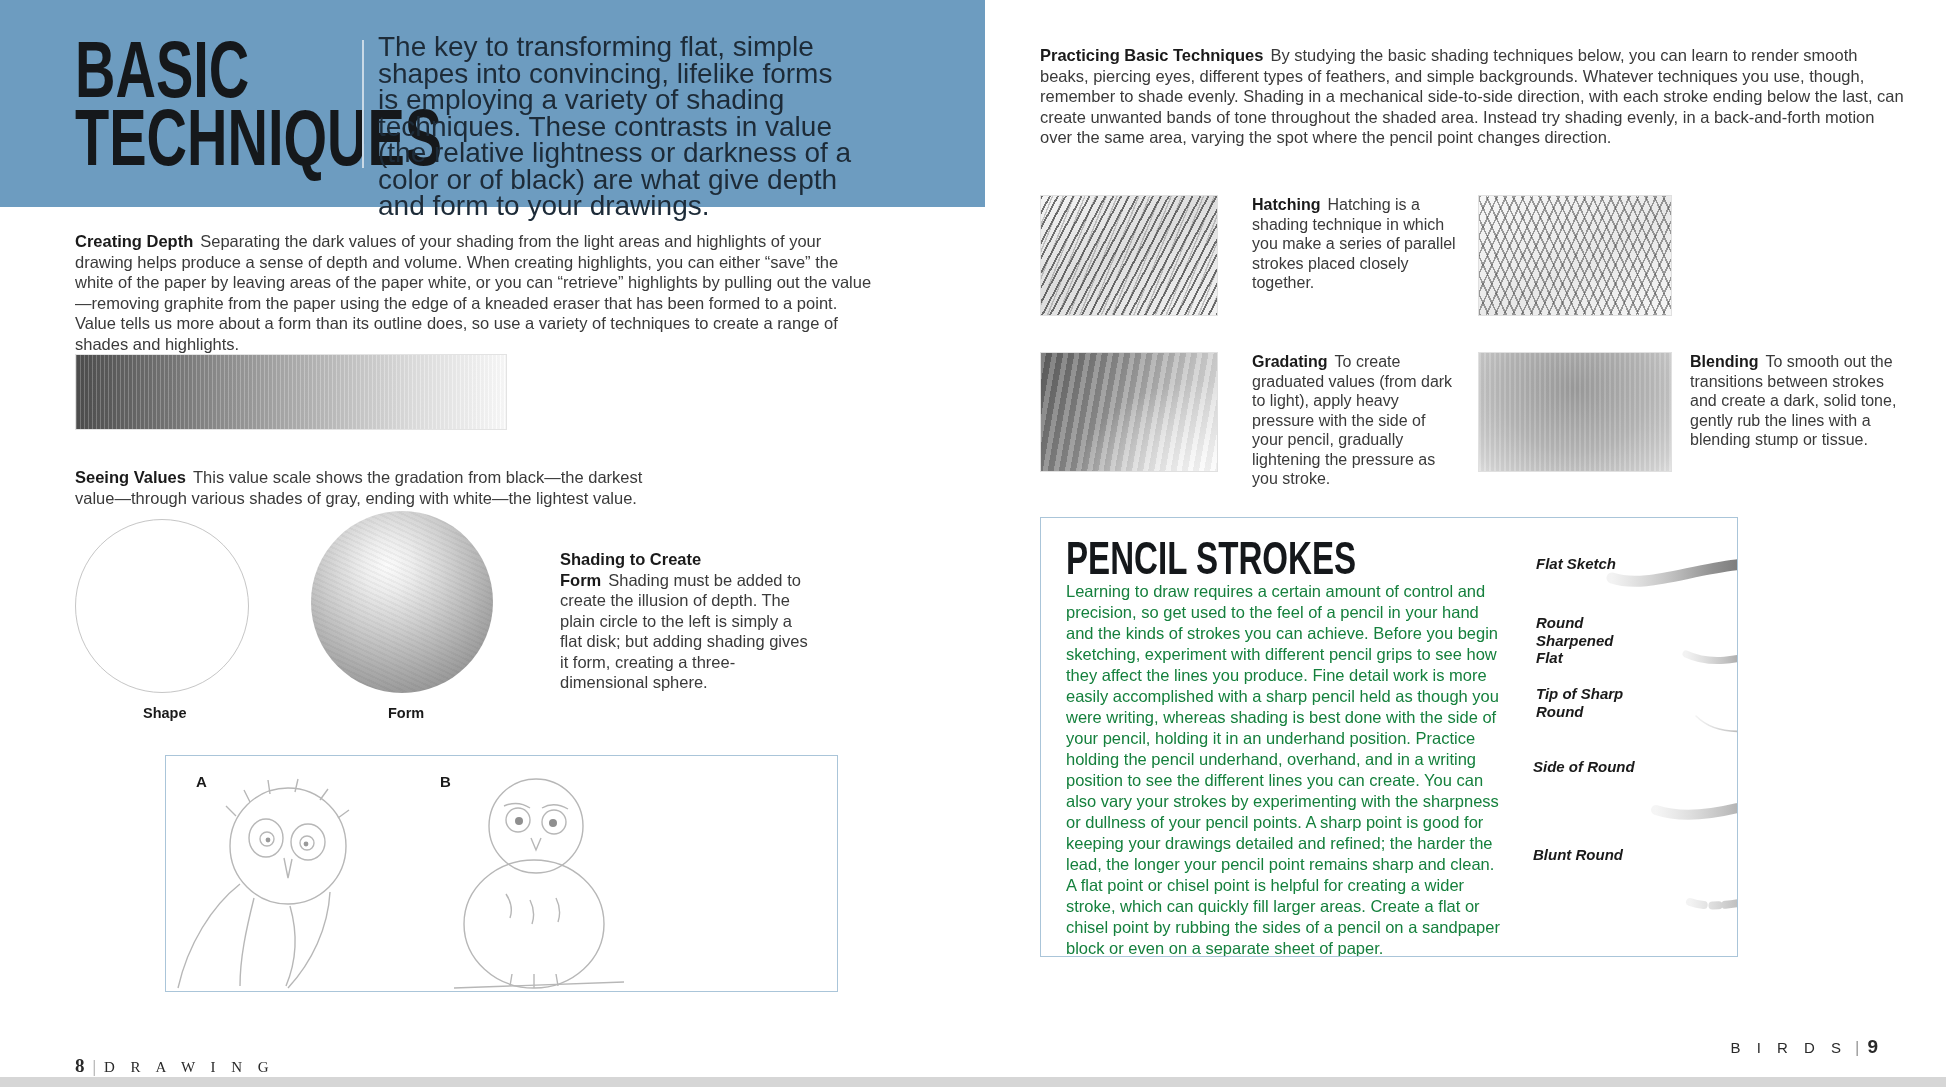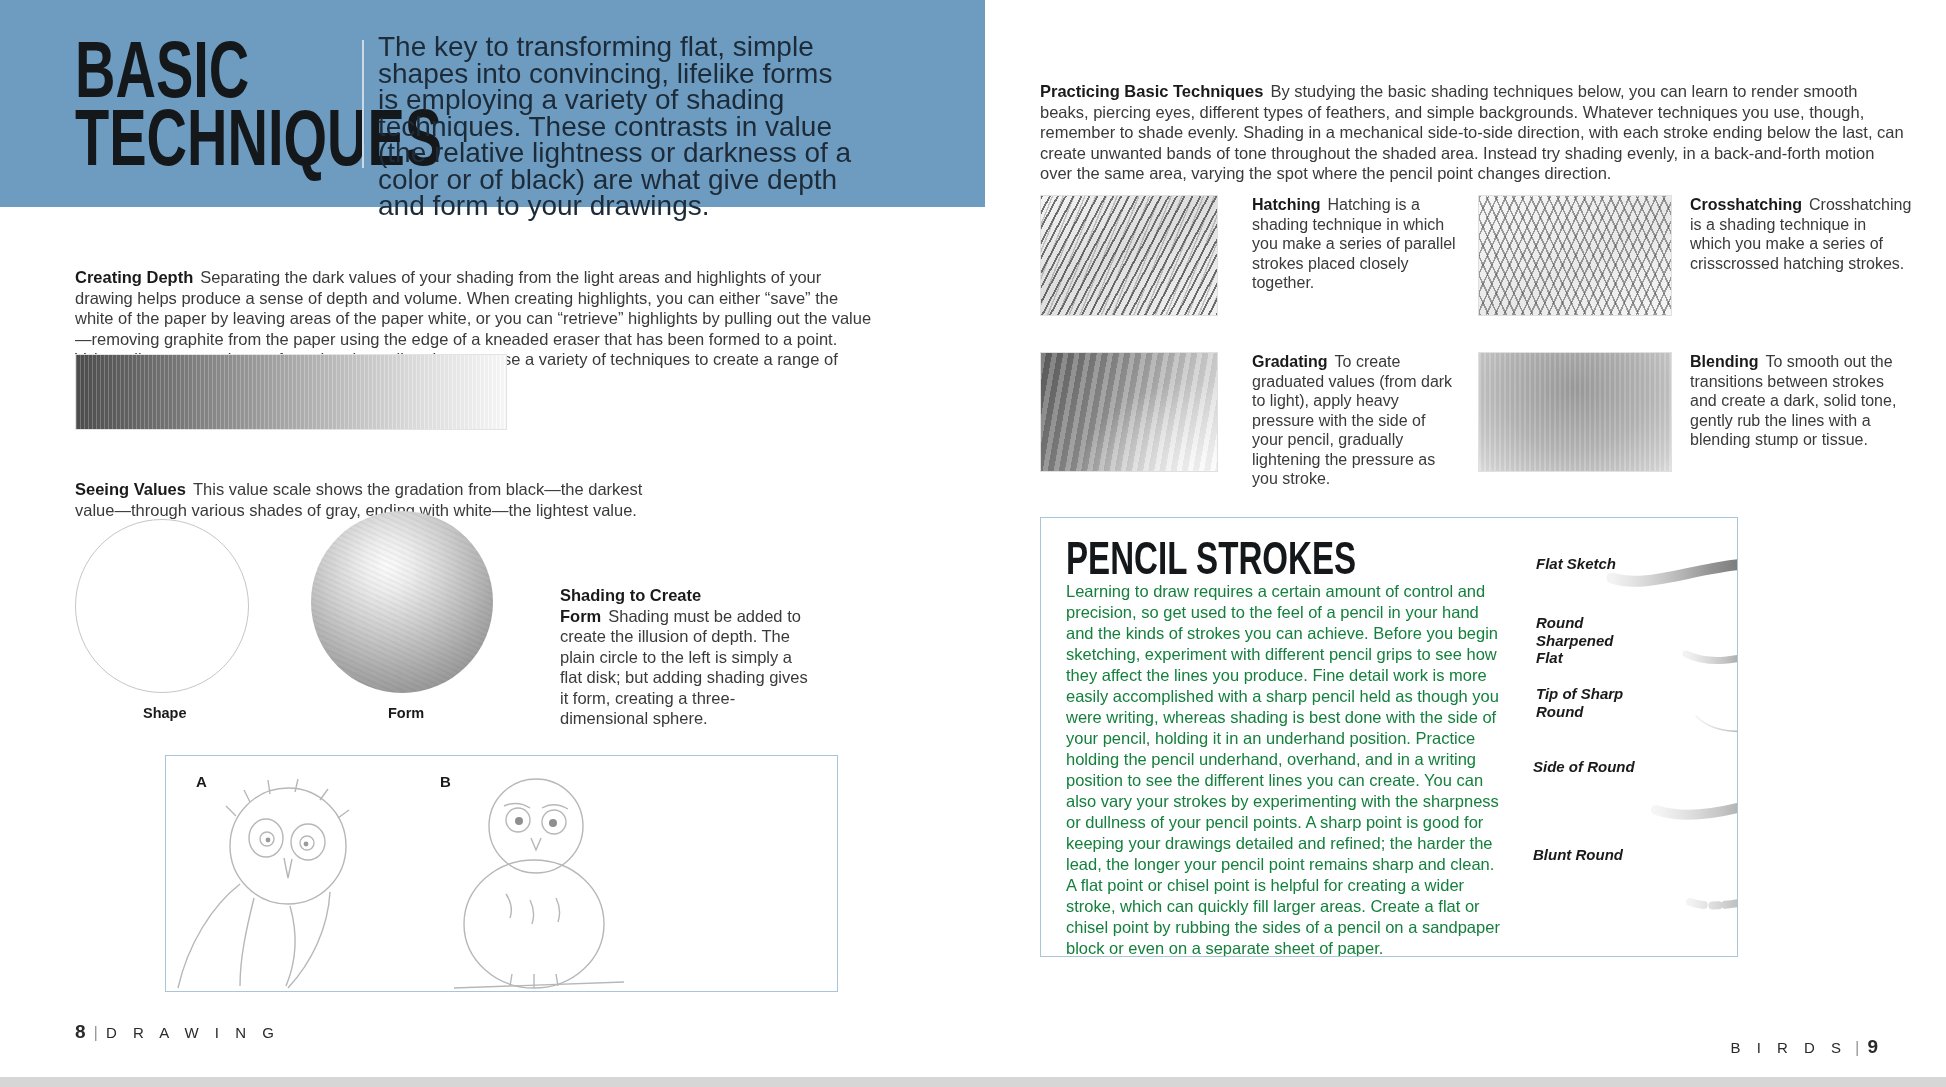--- a/index.html
+++ b/index.html
@@ -15,33 +15,33 @@
   .display-title {
     font-weight:bold; color:#15181b; line-height:68px; font-size:80px;
     transform:scaleX(0.70); transform-origin:left top; letter-spacing:0px; white-space:nowrap;
   }
   #header-divider { left:362px; top:40px; width:2px; height:128px; background:#c9d9e6; }
   #header-intro {
     left:378px; top:34px; width:482px; font-size:28px; line-height:26.5px; color:#1d2b38;
   }
 
   
-  .body-text { font-size:16.5px; line-height:20.5px; color:#3a3a3a;margin-top:36px; }
+  .body-text { font-size:16.5px; line-height:20.5px; color:#3a3a3a; }
   .lead { font-weight:bold; color:#1a1a1a; padding-right:7px; }
 
   
   #creating-depth { left:75px; top:231px; width:800px; }
   #value-scale {
     left:75px; top:354px; width:432px; height:76px;
     background:
       repeating-linear-gradient(90deg, rgba(255,255,255,0.22) 0 1.5px, rgba(0,0,0,0.03) 1.5px 4px),
       linear-gradient(to right, #4e4e4e 0%, #6f6f6f 18%, #979797 38%, #bcbcbc 58%, #e0e0e0 78%, #fdfdfd 100%);
     border:1px solid #e3e3e3;
   }
-  #seeing-values { left:75px; top:443px; width:600px; }
+  #seeing-values { left:75px; top:467px; width:600px; }
 
   #shape-circle {
     left:75px; top:519px; width:174px; height:174px; border-radius:50%;
     border:1.5px solid #c6c6c6; background:#fff;
   }
   #form-sphere {
     left:311px; top:511px; width:182px; height:182px; border-radius:50%;
     background:
       repeating-linear-gradient(25deg, rgba(0,0,0,0.035) 0 2px, transparent 2px 5px),
       radial-gradient(circle at 42% 30%, #fbfbfb 0%, #ececec 16%, #cfcfcf 38%, #ababab 64%, #8f8f8f 86%, #989898 100%);
@@ -62,21 +62,21 @@
   #owl-b { position:absolute; left:248px; top:8px; }
   #blocking-text { position:absolute; left:499px; top:42px; width:160px; }
   .box-heading {
     font-weight:bold; color:#15181b; font-size:37px; line-height:32px;
     transform:scaleX(0.72); transform-origin:left top; white-space:nowrap;
   }
   #blocking-body { margin-top:12px; font-size:15px; line-height:19.5px; color:#3a3a3a; }
 
   
   .folio { font-size:17px; color:#2a2a2a; }
-  #folio-left  { left:75px; top:1021px; }
+  #folio-left  { left:75px; top:1055px;font-family:Liberation Serif, serif; }
   #folio-right { right:68px; top:1036px; text-align:right; }
   .folio b { font-size:19px; }
   .folio .sep { color:#9a9a9a; padding:0 8px; font-weight:300; }
   .folio .spread-title { letter-spacing:6px; font-size:15px; color:#2a2a2a; }
 
   
   #practicing { left:1040px; top:45px; width:868px; }
 
   .swatch { position:absolute; border:1px solid #e0e0e0; }
   #hatching-img { left:1040px; top:195px; width:178px; height:121px;
@@ -209,23 +209,20 @@
   <div id="practicing" class="abs body-text">
     <span class="lead">Practicing Basic Techniques</span><span>By studying the basic shading techniques below, you can learn to render smooth beaks, piercing eyes, different types of feathers, and simple backgrounds. Whatever techniques you use, though, remember to shade evenly. Shading in a mechanical side-to-side direction, with each stroke ending below the last, can create unwanted bands of tone throughout the shaded area. Instead try shading evenly, in a back-and-forth motion over the same area, varying the spot where the pencil point changes direction.</span>
   </div>
 
   <div id="hatching-img" class="swatch"></div>
   <div id="hatching-text" class="tech-text">
     <span class="body-text"><span class="lead">Hatching</span><span>Hatching is a shading technique in which you make a series of parallel strokes placed closely together.</span></span>
   </div>
 
   <div id="crosshatching-img" class="swatch"></div>
-  <div id="crosshatching-text" class="tech-text">
-    <span class="body-text"><span class="lead">Crosshatching</span><span>Crosshatching is a shading technique in which you make a series of crisscrossed hatching strokes.</span></span>
-  </div>
 
   <div id="gradating-img" class="swatch"></div>
   <div id="gradating-text" class="tech-text">
     <span class="body-text"><span class="lead">Gradating</span><span>To create graduated values (from dark to light), apply heavy pressure with the side of your pencil, gradually lightening the pressure as you stroke.</span></span>
   </div>
 
   <div id="blending-img" class="swatch"></div>
   <div id="blending-text" class="tech-text">
     <span class="body-text"><span class="lead">Blending</span><span>To smooth out the transitions between strokes and create a dark, solid tone, gently rub the lines with a blending stump or tissue.</span></span>
   </div>

